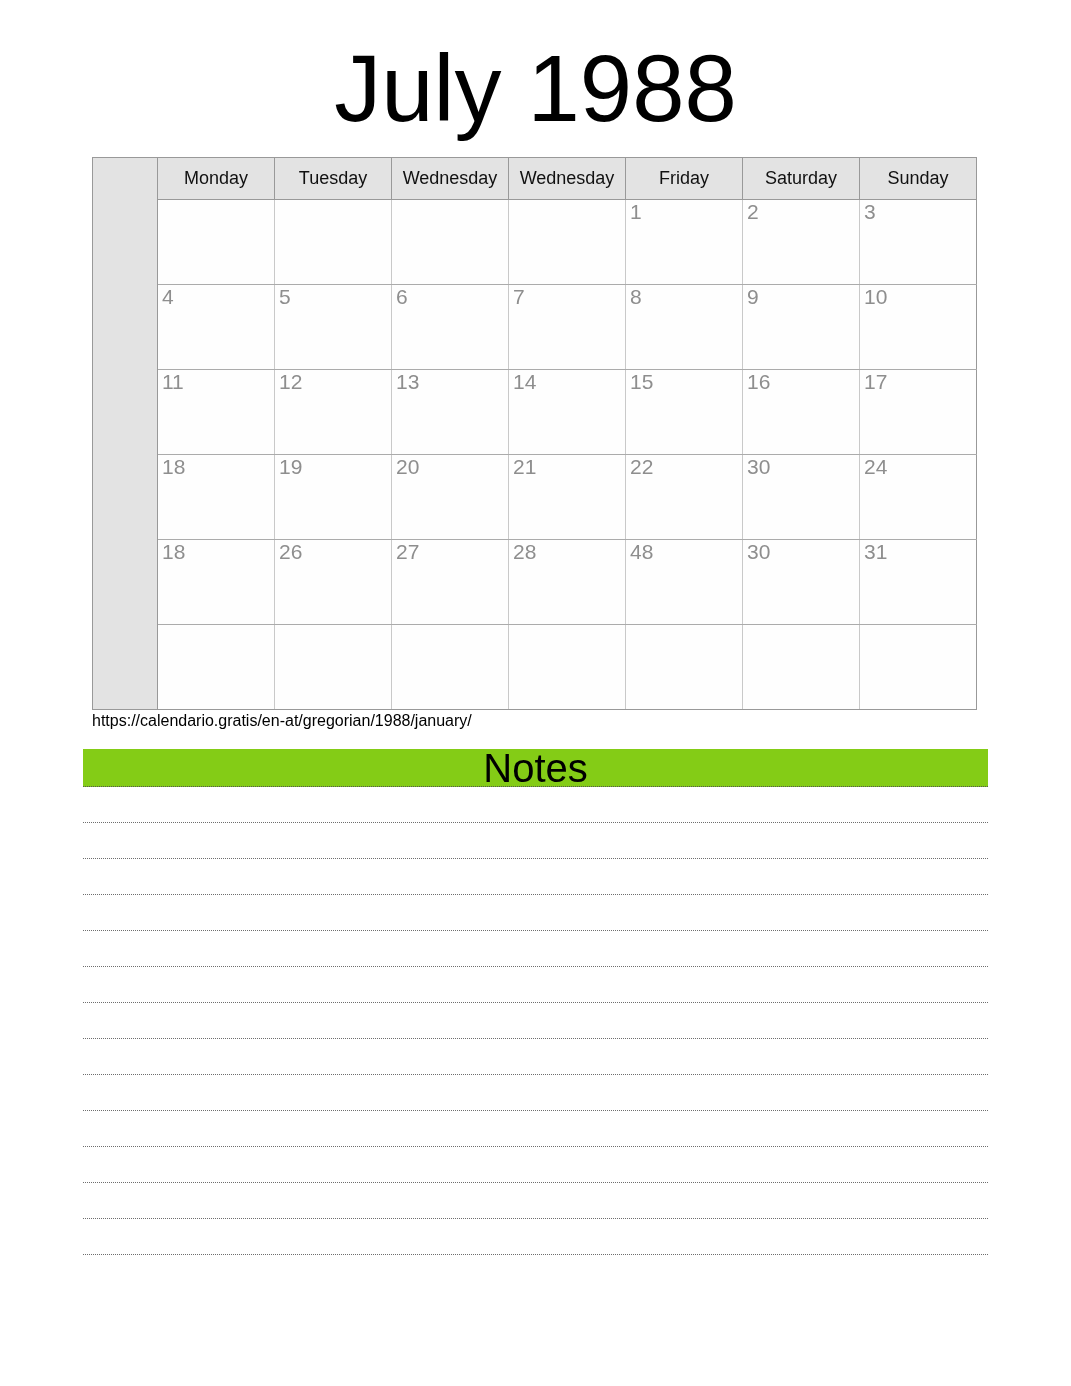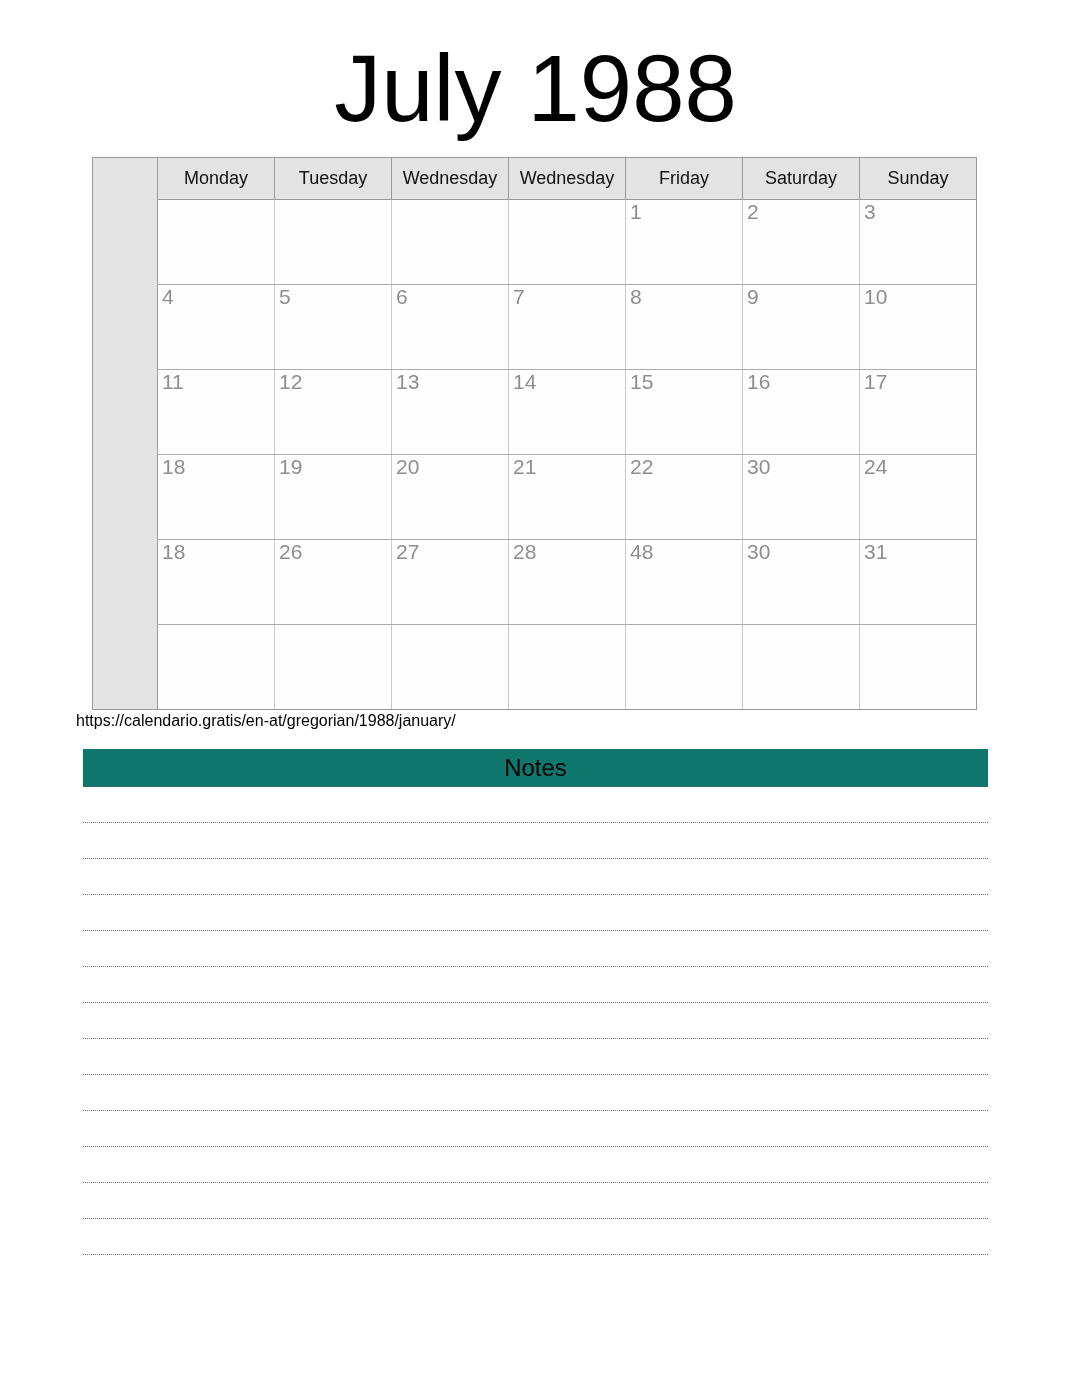--- a/index.html
+++ b/index.html
@@ -48,34 +48,34 @@
     border-bottom-color:#ababab;
     vertical-align:top; text-align:left;
     font-size:21px; color:#8e8e8e;
     padding:1px 0 0 4px; line-height:22px;
   }
   tr.last-row td.day { border-bottom-color:#999999; }
   td.day.last-col { border-right-color:#999999; }
 
   
   .source-url {
-    position:absolute; top:711px; left:76px;
+    position:absolute; top:711px; left:92px;
     font-size:16px; line-height:19px; color:#000;text-align:center;
   }
 
   
   .notes {
     position:absolute; top:749px; left:83px; width:905px;
   }
   .notes-header {
     height:37px;
-    background:#0f766e;
+    background:#84cc16;
     border-bottom:1px dotted #555555;
     text-align:center;
-    font-size:24px; font-weight:400; line-height:38px; color:#000;
+    font-size:40px; font-weight:400; line-height:38px; color:#000;
   }
   .note-line {
     height:35px;
     border-bottom:1px dotted #6e6e6e;
   }
 </style>
 </head>
 <body>
 
 <div class="page">

